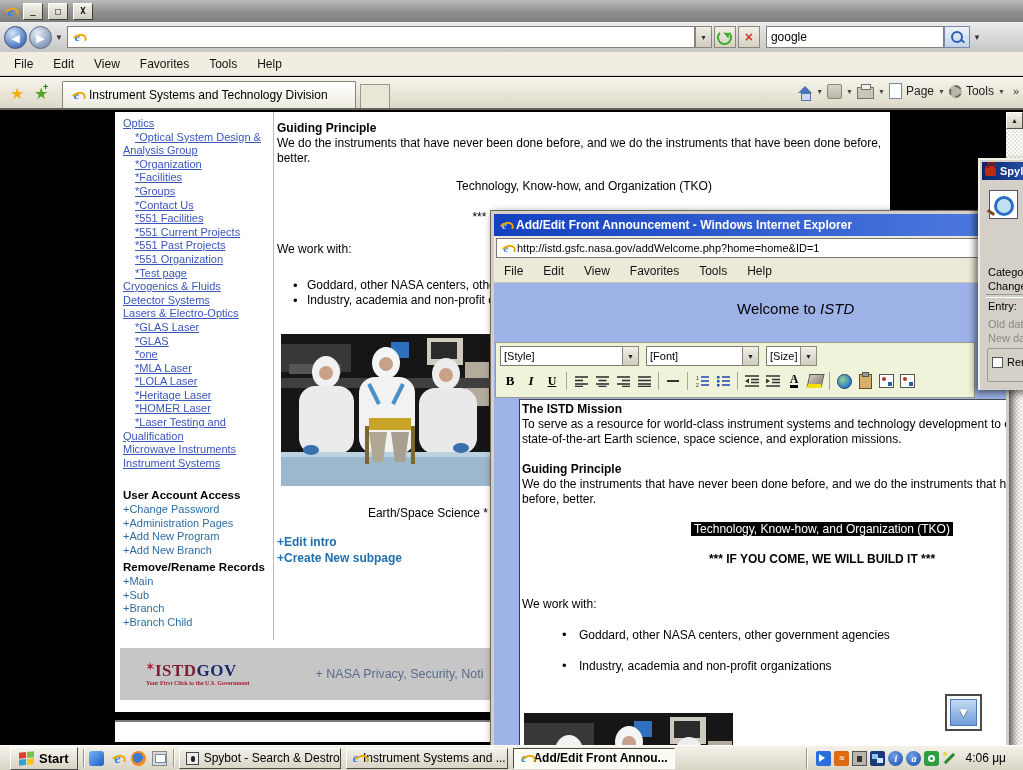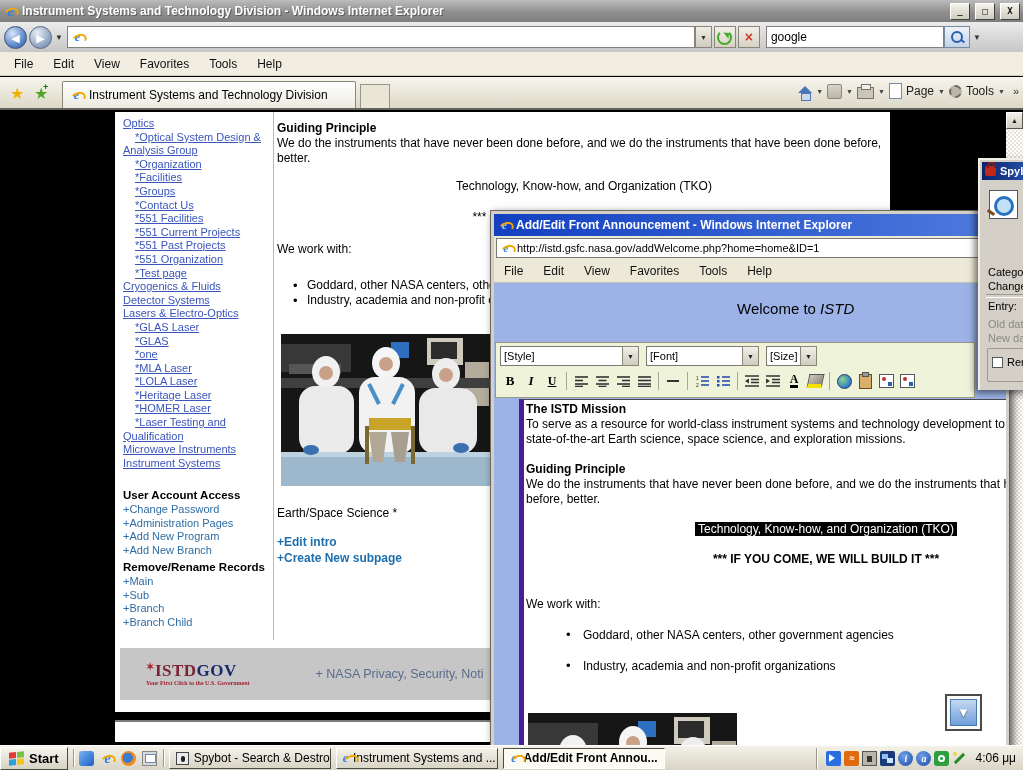--- a/index.html
+++ b/index.html
@@ -81,21 +81,21 @@
   .main-col{position:absolute;left:162px;top:0;width:614px;padding-top:9px;font-size:12px;line-height:15px;color:#000}
   .m-head{font-weight:bold}
   .center{text-align:center}
   .tko{margin-top:13px}
   .stars-line{margin-top:16px}
   .workwith{margin-top:17px}
   .m-bullets{margin-top:21px}
   .m-bullet{position:relative;padding-left:30px}
   .m-bullet::before{content:"•";position:absolute;left:16px;font-size:13px}
   .photo{display:block;margin:26px 0 0 4px;width:209px;height:152px}
-  .caption{width:211px;text-align:left;margin-top:20px}
+  .caption{width:211px;text-align:right;margin-top:20px}
   .page-links{margin-top:13px;font-weight:bold;color:#1f6fad}
   .page-link{display:block;line-height:16px;cursor:pointer}
 
   .footer{position:absolute;left:5px;top:536px;width:748px;height:52px;background:#c6c6c6;
     display:flex;align-items:center}
   .fg{margin-left:26px;font-family:"Liberation Serif",serif;line-height:1}
   .fg-line1{font-size:17px;font-weight:bold;letter-spacing:.5px}
   .fg-first{color:#7b2335}
   .fg-gov{color:#1a2a6b}
   .fg-star{color:#b02030;font-size:10px;vertical-align:top}
@@ -145,21 +145,21 @@
   .hilite{width:13px;height:9px;background:linear-gradient(135deg,#cfccc0,#8a8678);border:1px solid #555;
     border-bottom:4px solid #f5e200;transform:skewX(-12deg)}
   .globe{width:13px;height:13px;border-radius:50%;background:radial-gradient(circle at 35% 35%,#8fd08f,#2a7fc8 70%);border:1px solid #336}
   .clip{width:11px;height:13px;background:#d8b06a;border:1px solid #6a4a20;position:relative}
   .clip::before{content:"";position:absolute;left:2px;top:-3px;width:5px;height:3px;background:#9a9a9a;border:1px solid #555}
   .imgico{width:13px;height:12px;background:#fff;border:1px solid #555;position:relative}
   .imgico::before{content:"";position:absolute;left:2px;top:2px;width:4px;height:4px;background:#c03030;border-radius:50%}
   .imgico::after{content:"";position:absolute;right:1px;bottom:1px;width:4px;height:4px;background:#2a5fae}
 
   .editor{position:absolute;left:25px;top:116px;width:487px;height:348px;background:#fff;
-    border-top:1px solid #4a4a4a;border-left:5px solid #4c1d95;box-sizing:border-box;overflow:hidden}
+    border-top:1px solid #4a4a4a;border-left:1px solid #4c1d95;box-sizing:border-box;overflow:hidden}
   .ed-content{width:600px;padding:2px 0 0 2px;font-size:12px;line-height:15px;color:#000}
   .ed-line{min-height:15px;white-space:nowrap}
   .ed-line.b{font-weight:bold}
   .ed-line.chl{text-align:center}
   .ed-line.chl .ed-text{background:#000;color:#fff;padding:0 3px}
   .ed-line.cb{text-align:center;font-weight:bold}
   .ed-line.li{padding-left:40px}
   .ed-line.li .ed-text::before{content:"•";display:inline-block;width:17px;font-size:13px}
   .ed-photo{display:block;margin:39px 0 0 2px;width:209px;height:152px}
   .down-btn{position:absolute;left:451px;top:411px;width:37px;height:37px;background:#fafaf6;
@@ -184,21 +184,21 @@
   .s-lab{position:absolute;left:6px;white-space:nowrap}
   .s-lab.dim{color:#8a8a82}
   .s-hr{position:absolute;left:4px;width:52px;height:2px;border-top:1px solid #9a9a90;border-bottom:1px solid #fff}
   .s-group{position:absolute;left:5px;top:168px;width:52px;height:32px;border:1px solid #9a9a90;border-radius:2px}
   .s-check-row{position:absolute;left:10px;top:176px;display:flex;align-items:center;gap:4px;white-space:nowrap}
   .s-checkbox{width:11px;height:11px;background:#fff;border:1px solid #555;box-sizing:border-box;flex:0 0 auto}
 
   
   .taskbar{position:absolute;left:0;top:745px;width:1023px;height:25px;z-index:100;
     background:linear-gradient(#f4f2e8,#d8d4c6);border-top:1px solid #fff;display:flex;align-items:center;
-    padding:0 0;box-sizing:border-box;gap:5px}
+    padding:0 10px;box-sizing:border-box;gap:5px}
   .start{height:21px;display:flex;align-items:center;gap:5px;padding:0 8px;
     background:linear-gradient(#f6f4ec,#d6d2c4);border:1px solid;border-color:#fff #4a4a42 #4a4a42 #fff;
     font-weight:bold;font-size:13px;cursor:pointer}
   .flag{width:15px;height:13px;display:grid;grid-template-columns:7px 7px;grid-template-rows:6px 6px;gap:1px;transform:skewY(-6deg)}
   .flag span:nth-child(1){background:#e03c31}.flag span:nth-child(2){background:#7ac143}
   .flag span:nth-child(3){background:#2e9fd8}.flag span:nth-child(4){background:#f5c518}
   .tb-sep{width:1px;height:18px;background:#9a968a;box-shadow:1px 0 0 #fff}
   .ql{width:16px;height:16px;display:flex;align-items:center;justify-content:center;cursor:pointer}
   .ql1{background:linear-gradient(135deg,#79b5f2,#1b5cc8);border-radius:3px;width:15px;height:15px}
   .ffx{width:15px;height:15px;border-radius:50%;background:radial-gradient(circle at 45% 45%,#3b7cd0 0 42%,#f08a1d 45% 100%)}
@@ -228,21 +228,20 @@
   .t-wand{position:relative}
   .t-wand::before{content:"";position:absolute;left:6px;top:1px;width:3px;height:13px;background:#2a8a2a;transform:rotate(45deg)}
   .t-wand::after{content:"";position:absolute;left:1px;top:1px;width:4px;height:4px;background:#e8d84a;border-radius:50%}
   .clock{font-size:12px;margin-left:5px;white-space:nowrap}
 </style>
 </head>
 <body>
 
 <div class="titlebar">
   <span class="ie-e">e</span>
-  <span class="t-text">Instrument Systems and Technology Division - Windows Internet Explorer</span>
   <span class="winbtn">_</span>
   <span class="winbtn">□</span>
   <span class="winbtn">X</span>
 </div>
 
 <div class="addr-row">
   <span class="nav-circle">◀</span>
   <span class="nav-circle fwd">▶</span>
   <span class="small-caret">▼</span>
   <div class="addr-field">

